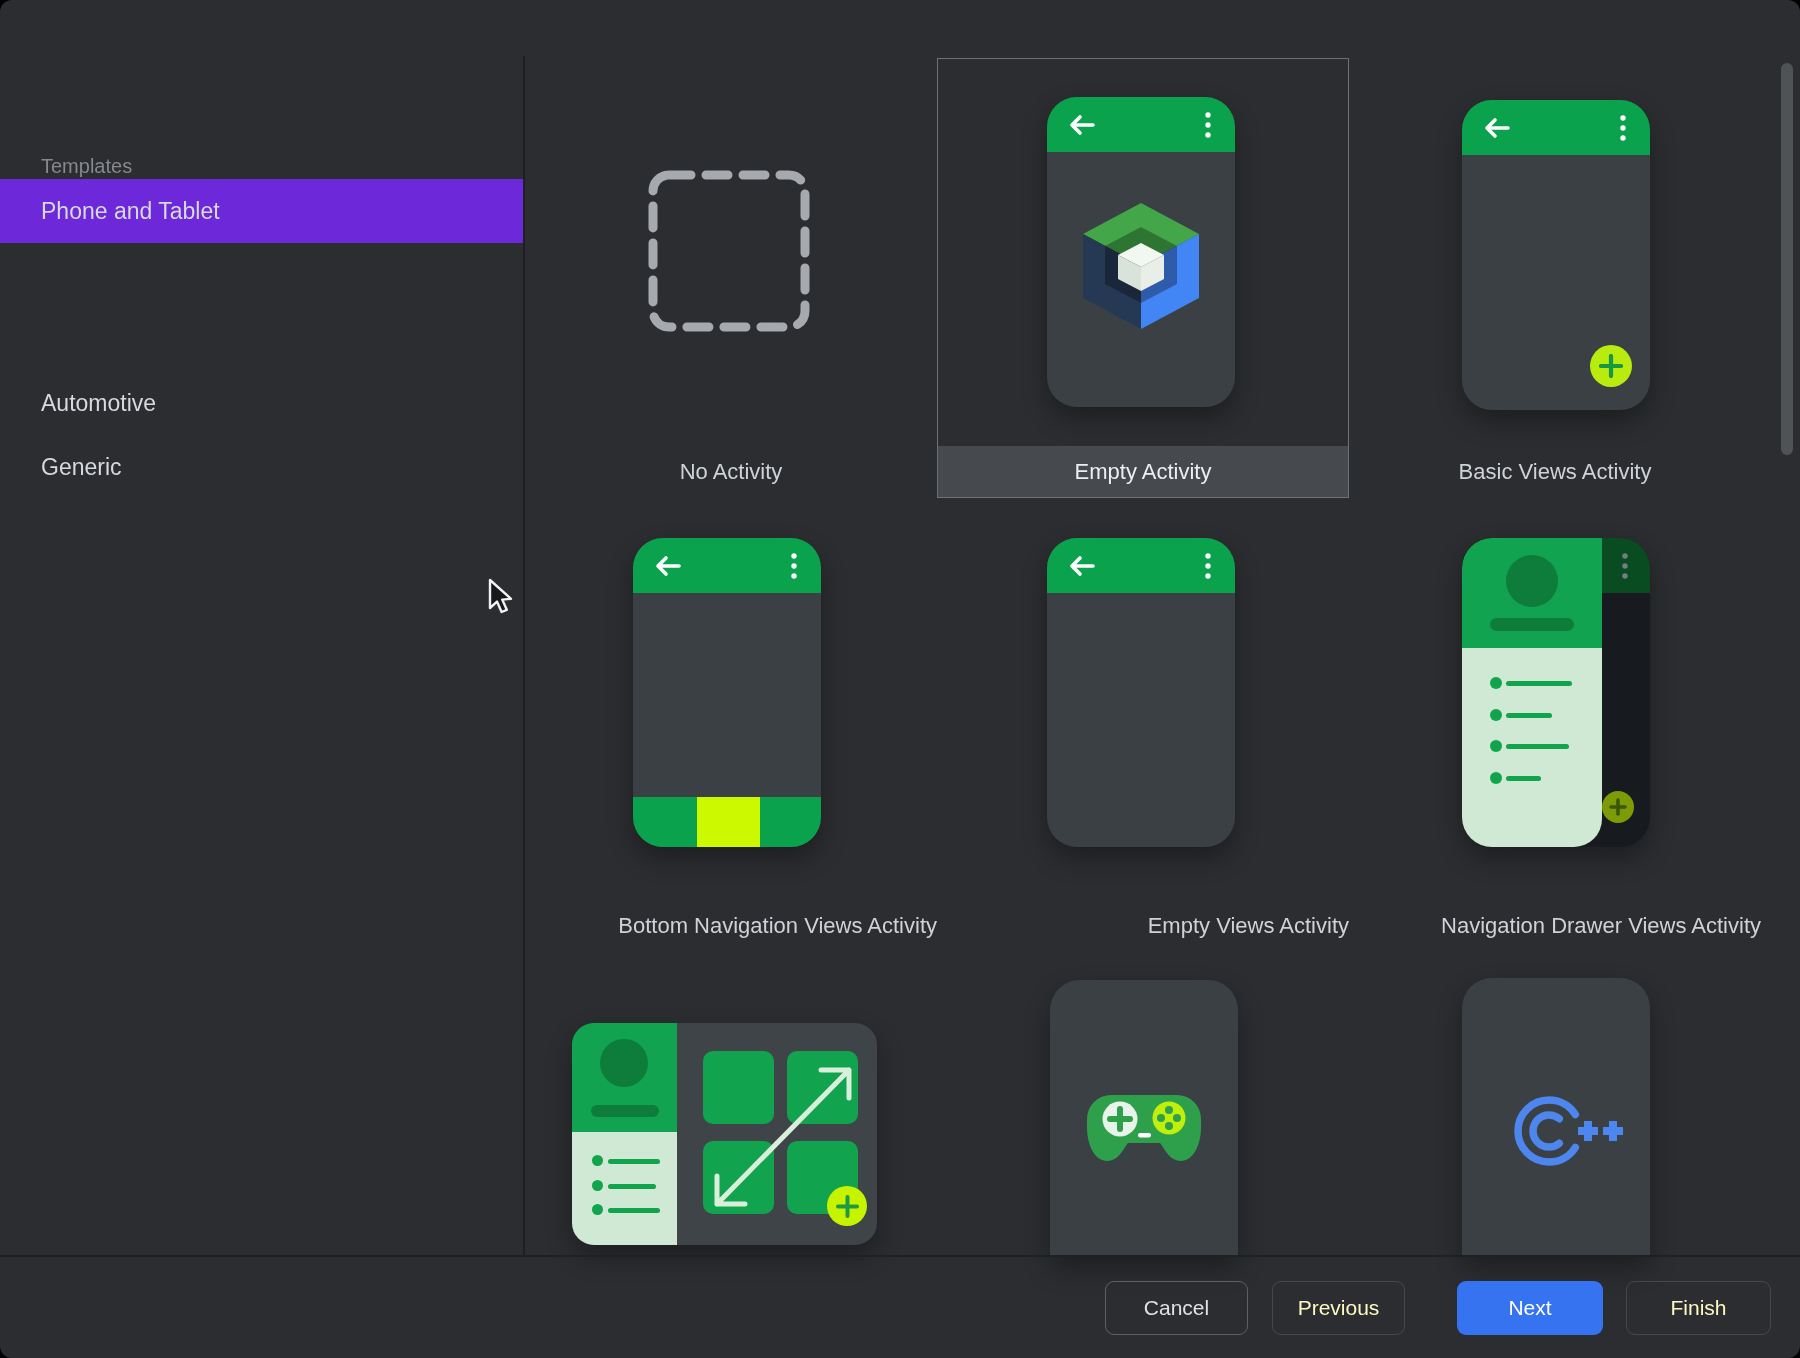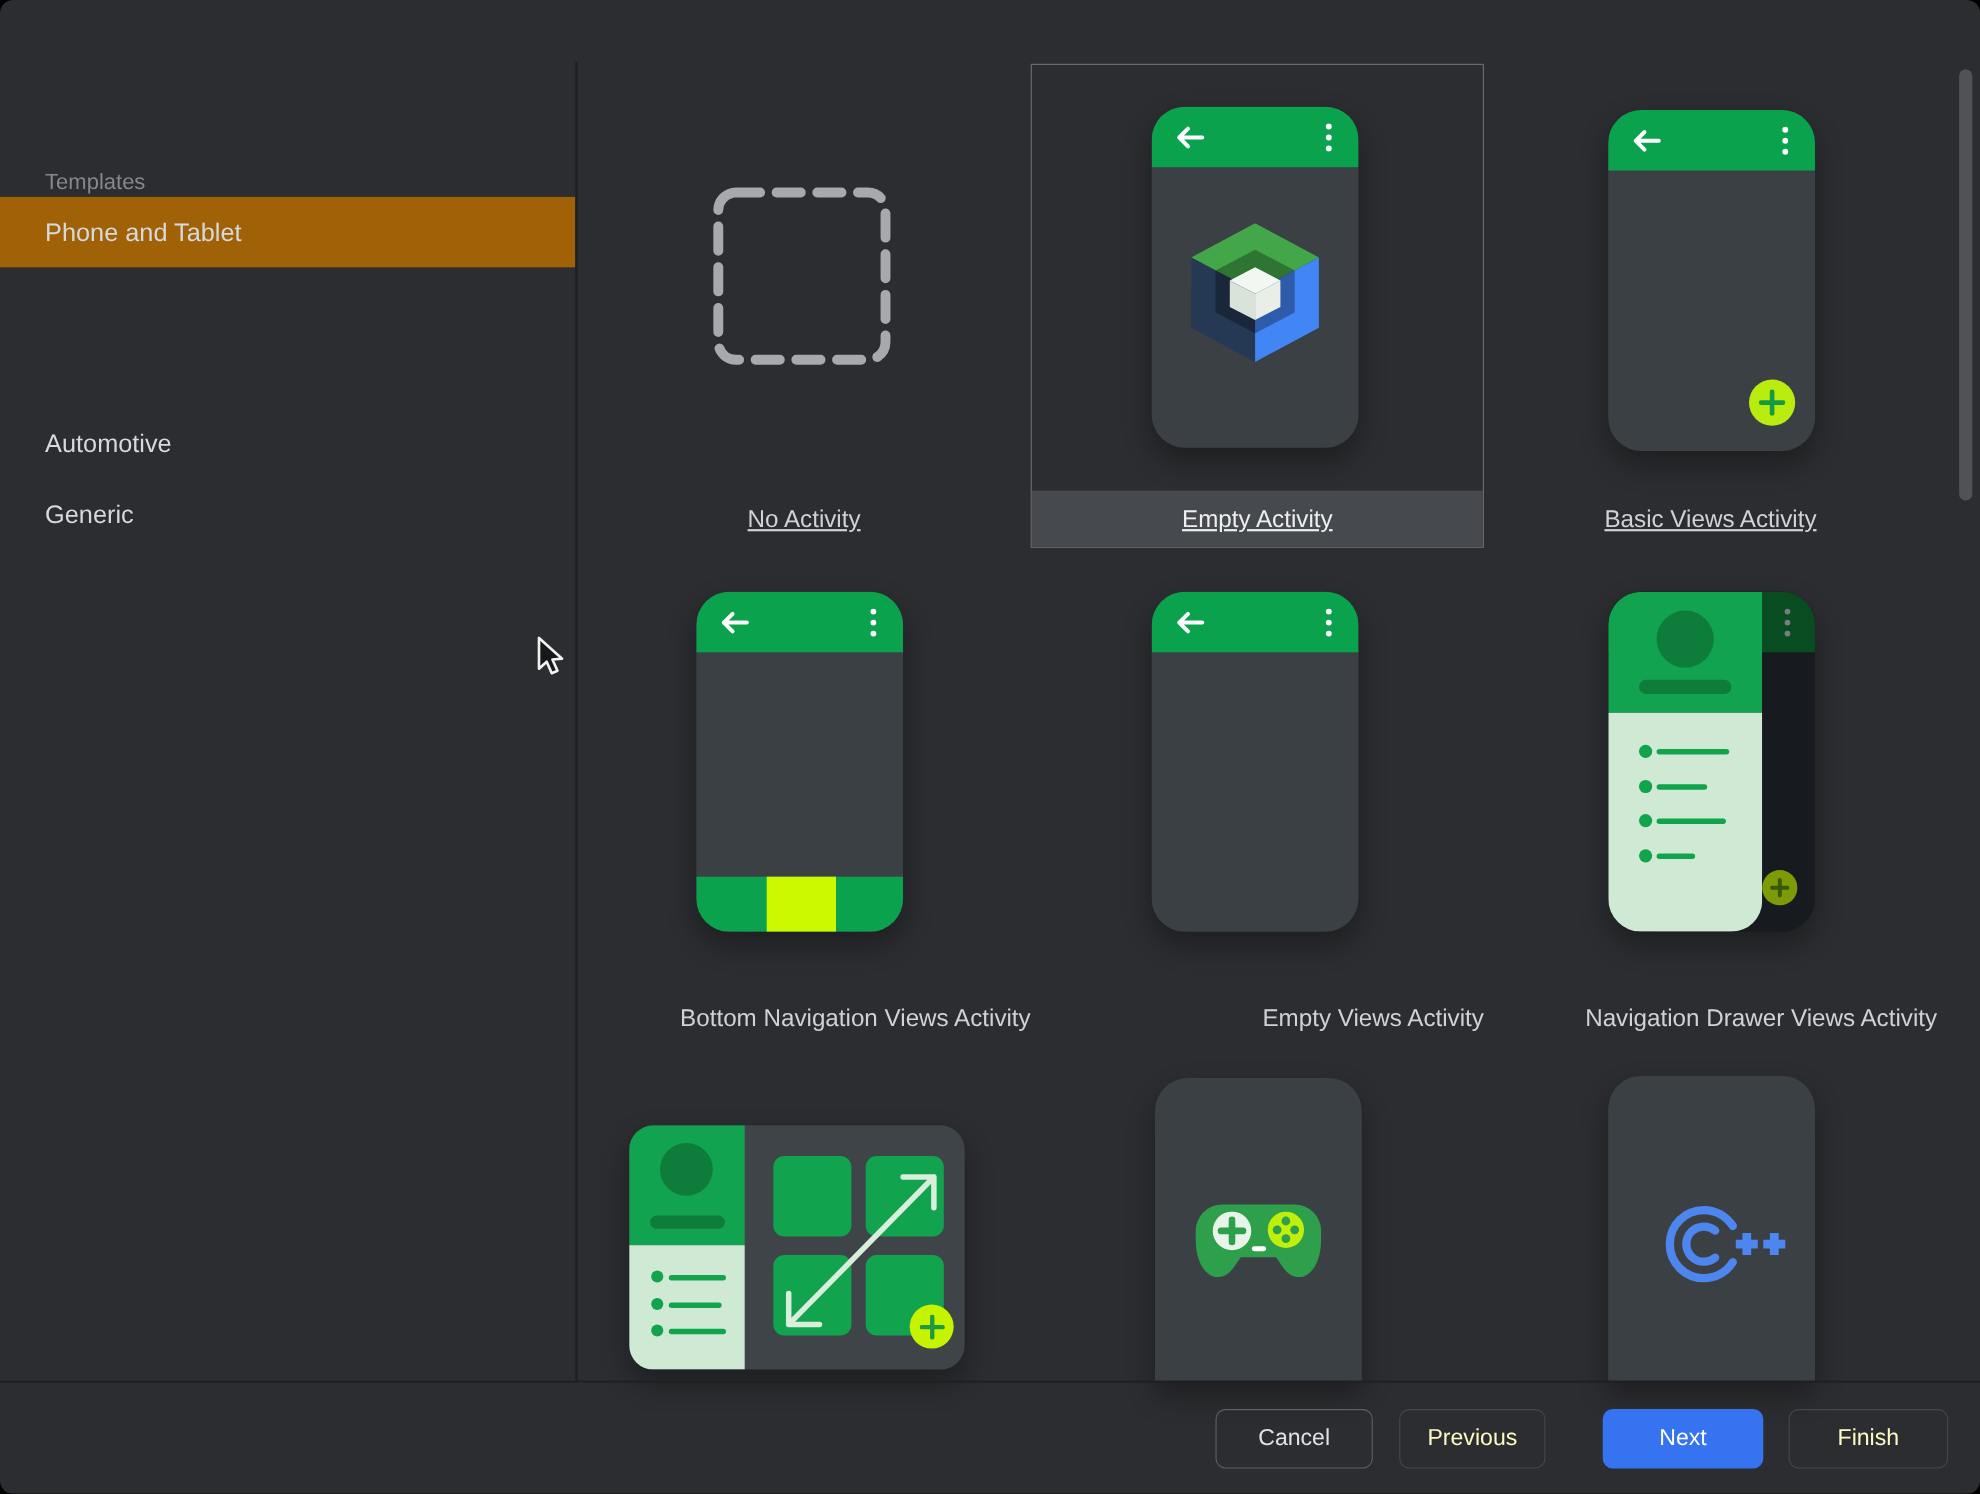--- a/index.html
+++ b/index.html
@@ -19,24 +19,24 @@
   .tl.grn{left:96px;background:#61c454;}
   .win-title{position:absolute;left:0;top:0;width:100%;height:52px;line-height:52px;
     text-align:center;font-size:22px;font-weight:bold;color:#9b9ea2;}
   
   .sidebar{position:absolute;left:0;top:52px;width:523px;height:1204px;}
   .vdivider{position:absolute;left:523px;top:56px;width:2px;height:1200px;background:#1e1f22;}
   .side-header{position:absolute;left:0;top:82px;width:100%;height:64px;line-height:64px;
     padding-left:41px;font-size:20px;color:#85888c;}
   .side-item{position:absolute;left:0;width:523px;height:64px;line-height:64px;
     padding-left:41px;font-size:23px;color:#d6d9dd;cursor:default;}
-  .side-item.selected{background:#a16207;}
+  .side-item.selected{background:#6d28d9;}
   
   .card-label{position:absolute;text-align:center;font-size:22px;color:#cfd2d6;}
-  .row1-label{top:446px;height:52px;line-height:52px;width:412px;text-decoration:underline;}
+  .row1-label{top:446px;height:52px;line-height:52px;width:412px;}
   .row2-label{top:858px;height:86px;width:412px;display:flex;align-items:flex-end;
     justify-content:flex-end;line-height:34px;padding-bottom:1px;}
   .row2-label span{display:inline-block;}
   .narrow span{max-width:320px;}
   .sel-outline{position:absolute;left:937px;top:58px;width:412px;height:440px;
     border:1px solid #6d7175;}
   .sel-band{position:absolute;left:938px;top:446px;width:410px;height:51px;background:var(--sel);}
   .sel-text{color:#eceef0;}
   
   .phone{position:absolute;width:188px;background:var(--phone);border-radius:30px;

